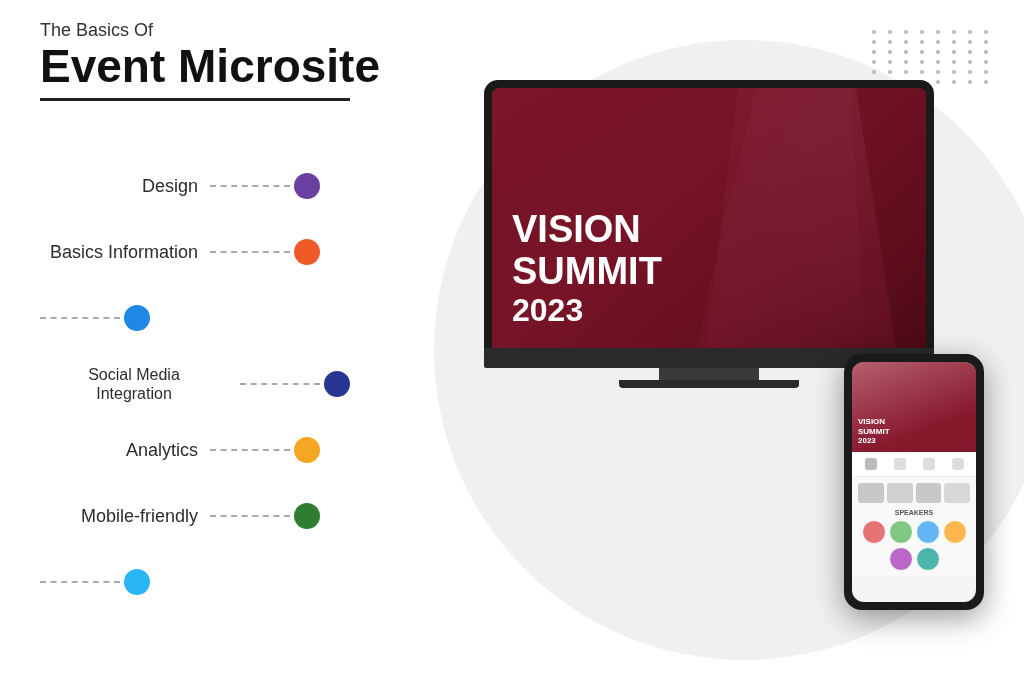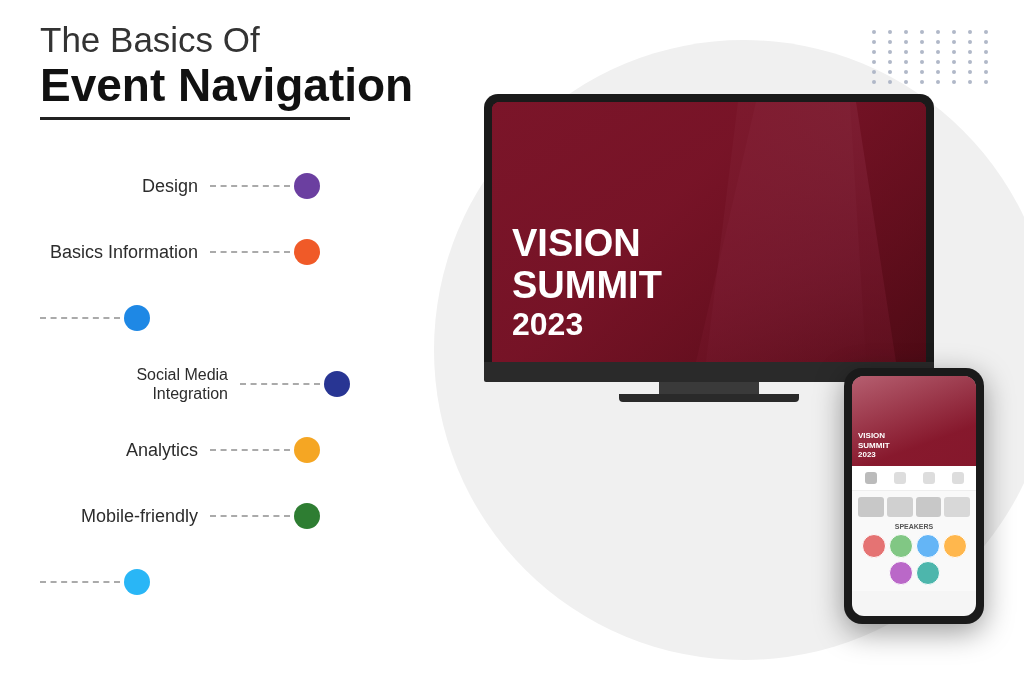--- a/index.html
+++ b/index.html
@@ -44,21 +44,21 @@
     }
 
     
     .header {
       position: absolute;
       top: 20px;
       left: 40px;
       z-index: 2;
     }
     .header .subtitle {
-      font-size: 35px;
+      font-size: 18px;
       color: #333;
       font-weight: 400;
       display: block;
     }
     .header .title {
       font-size: 46px;
       color: #111;
       font-weight: 800;
       display: block;
       line-height: 1.1;
@@ -107,28 +107,28 @@
       width: 26px;
       height: 26px;
       border-radius: 50%;
       flex-shrink: 0;
       margin-left: 4px;
     }
 
     
     .list-item.social .label {
       line-height: 1.2;
-      text-align: right;
+      text-align: center;
     }
 
     
     .devices-area {
       position: absolute;
       right: 40px;
-      top: 64px;
+      top: 50px;
       z-index: 2;
       width: 520px;
       height: 580px;
     }
 
     
     .laptop {
       position: absolute;
       top: 30px;
       left: 20px;
@@ -364,21 +364,21 @@
     <span></span>
     <span></span>
     <span></span>
     <span></span>
     <span></span>
     <span></span>
 </div>
 
 <div class="header">
   <span class="subtitle">The Basics Of</span>
-  <span class="title">Event Navigation</span>
+  <span class="title">Event Microsite</span>
   <div class="underline"></div>
 </div>
 
 <div class="items-list" id="items-list">
 <div class="list-item">
       <div class="label">Design</div>
       <div class="dashed-line"></div>
       <div class="dot" style="background: rgb(107, 63, 160);"></div>
     </div>
     <div class="list-item">

